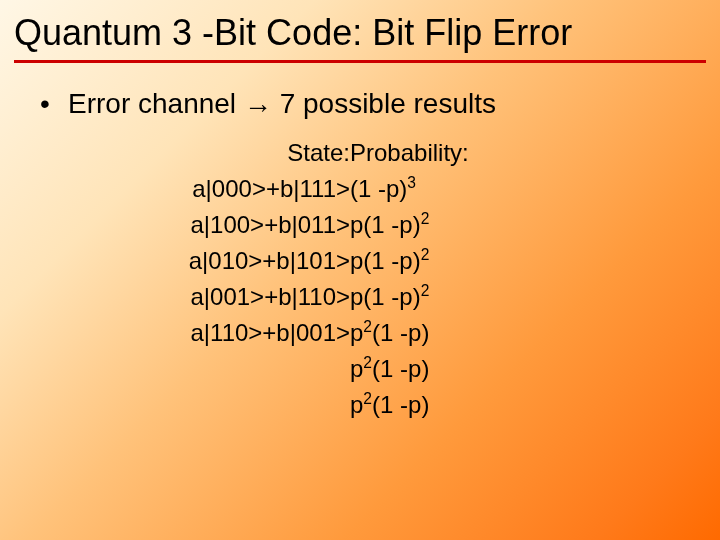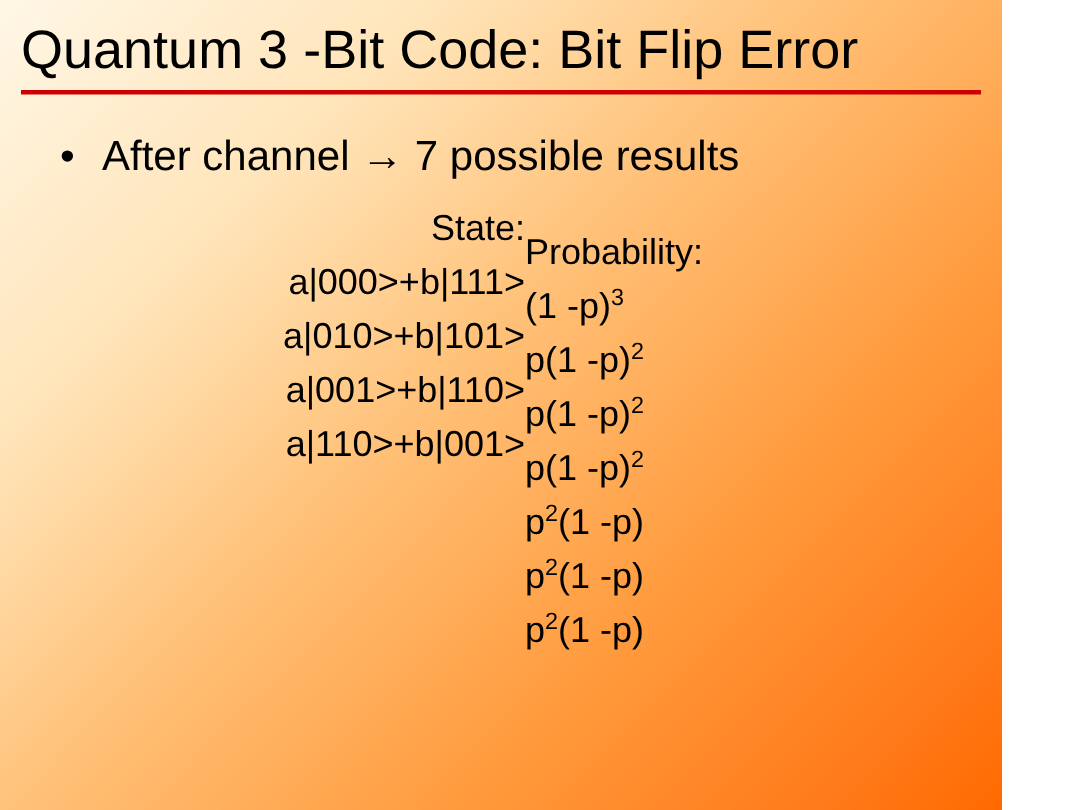--- a/index.html
+++ b/index.html
@@ -4,21 +4,21 @@
 <style>
   html, body {
     margin: 0;
     padding: 0;
     width: 720px;
     height: 540px;
     overflow: hidden;
     font-family: Arial, Helvetica, sans-serif;
   }
   .slide {
-    width: 668px;
+    width: 720px;
     height: 540px;
     box-sizing: border-box;
     background: linear-gradient(135deg,
       #fff7e6 0%,
       #ffe4b8 25%,
       #ffc27a 45%,
       #ff9a3c 70%,
       #ff7a1a 90%,
       #ff6a00 100%);
     position: relative;
@@ -62,46 +62,46 @@
     margin-left: 50px;
     font-size: 24px;
     line-height: 36px;
   }
   .col-state {
     width: 260px;
     text-align: right;
   }
   .col-prob {
     width: 200px;
-    margin-top: 16px;
   }
   .row { white-space: nowrap; }
   sup { font-size: 0.65em; line-height: 0; vertical-align: super; }
 </style>
 </head>
 <body>
 
 <div class="slide">
 
   <div class="title">Quantum 3 -Bit Code: Bit Flip Error</div>
   <div class="underline"></div>
 
   <div class="body">
 
     <div class="bullet-row">
       <div class="bullet-dot">•</div>
       <div class="bullet-text">
-        <span>After channel </span><span class="arrow">→</span><span> 7 possible results</span>
+        <span>Error channel </span><span class="arrow">→</span><span> 7 possible results</span>
       </div>
     </div>
 
     <div class="cols">
       <div class="col-state">
         <div class="row">State:</div>
         <div class="row">a|000&gt;+b|111&gt;</div>
+        <div class="row">a|100&gt;+b|011&gt;</div>
         <div class="row">a|010&gt;+b|101&gt;</div>
         <div class="row">a|001&gt;+b|110&gt;</div>
         <div class="row">a|110&gt;+b|001&gt;</div>
       </div>
       <div class="col-prob">
         <div class="row">Probability:</div>
         <div class="row">(1 -p)<sup>3</sup></div>
         <div class="row">p(1 -p)<sup>2</sup></div>
         <div class="row">p(1 -p)<sup>2</sup></div>
         <div class="row">p(1 -p)<sup>2</sup></div>

